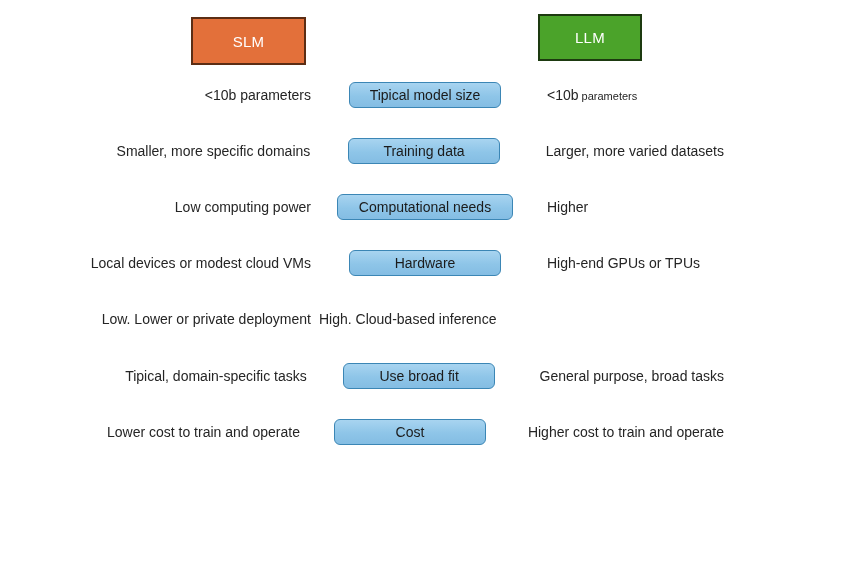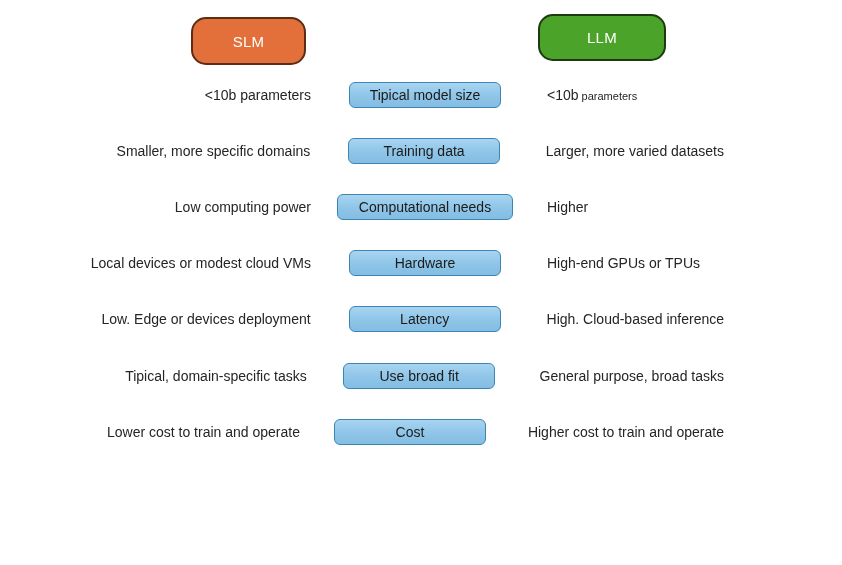--- a/index.html
+++ b/index.html
@@ -25,34 +25,33 @@
   
   .header-box {
     position: absolute;
     display: flex;
     align-items: center;
     justify-content: center;
     box-sizing: border-box;
     font-size: 15px;
     color: #ffffff;
     letter-spacing: 0.3px;
-    border-radius: 15px;
   }
   #slm-header {
     left: 191px;
     top: 17px;
     width: 115px;
     height: 48px;
     background: #e3703a;
     border: 2px solid #5c2d14;
   }
   #llm-header {
     left: 538px;
     top: 14px;
-    width: 128px;
+    width: 104px;
     height: 47px;
     background: #4ba32a;
     border: 2px solid #1d3a10;
   }
 
   
   .row {
     position: absolute;
     left: 0;
     width: 724px;
@@ -154,24 +153,21 @@
 
   <div class="row" style="top:192px">
     <div class="cell-left">Low computing power</div>
     <div class="cell-mid">
       <div class="pill wide">Computational needs</div>
     </div>
     <div class="cell-right">Higher</div>
   </div>
 
   <div class="row" style="top:304px">
-    <div class="cell-left">Low. Edge or devices deployment</div>
-    <div class="cell-mid">
-      <div class="pill">Latency</div>
-    </div>
+    <div class="cell-left">Low. Lower or private deployment</div>
     <div class="cell-right">High. Cloud-based inference</div>
   </div>
 
   <div class="row" style="top:361px">
     <div class="cell-left">Tipical, domain-specific tasks</div>
     <div class="cell-mid">
       <div class="pill">Use broad fit</div>
     </div>
     <div class="cell-right">General purpose, broad tasks</div>
   </div>

